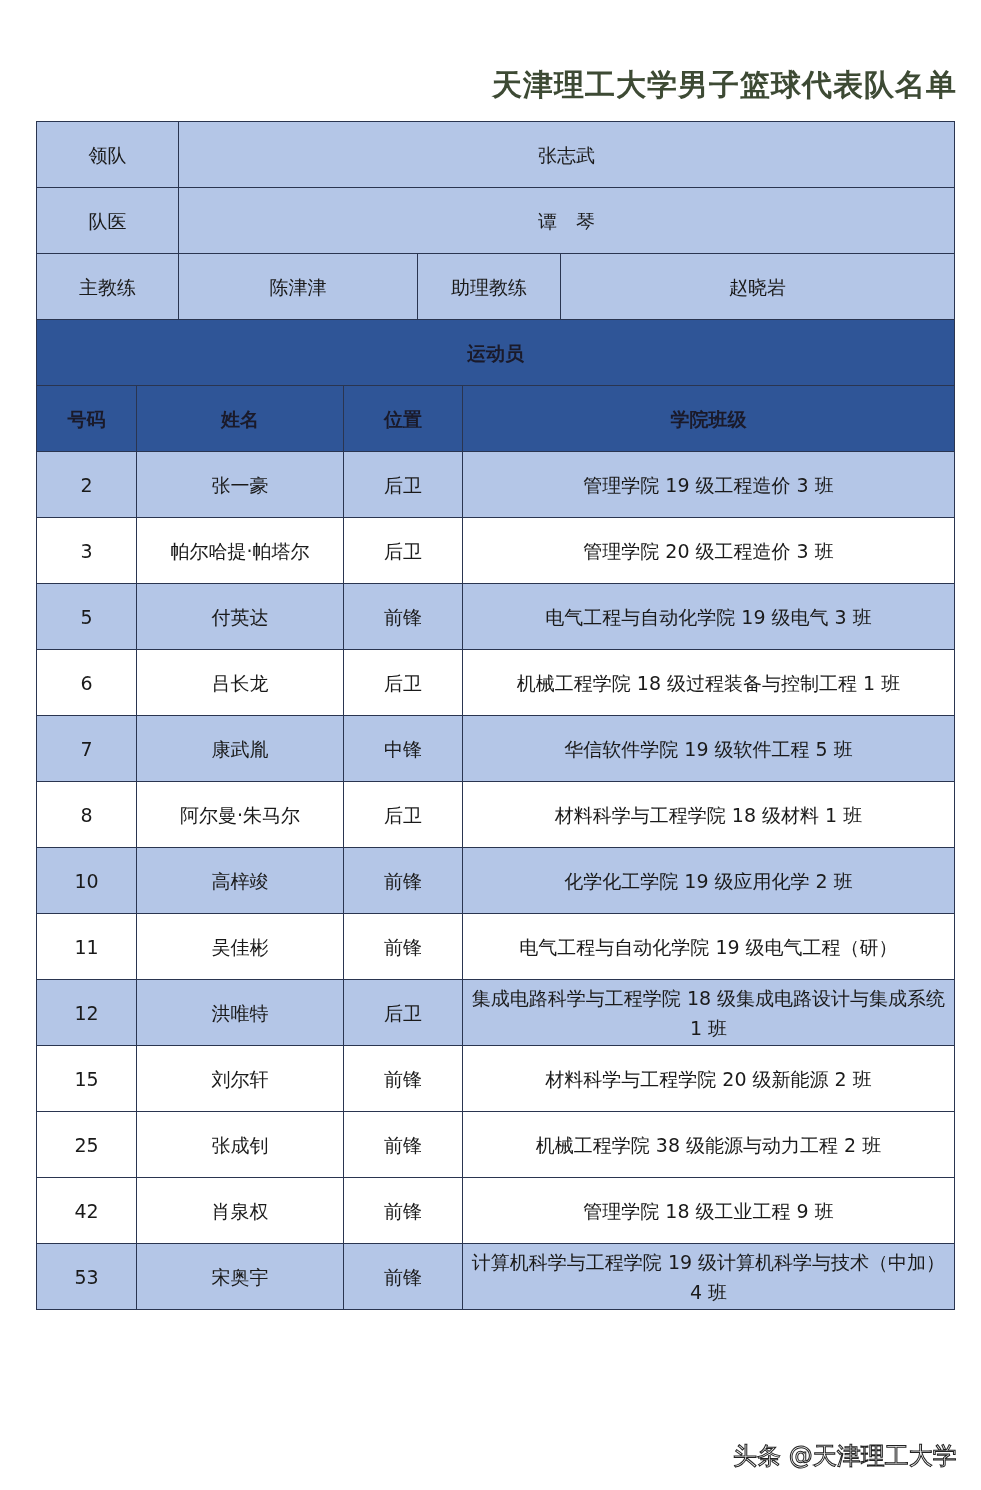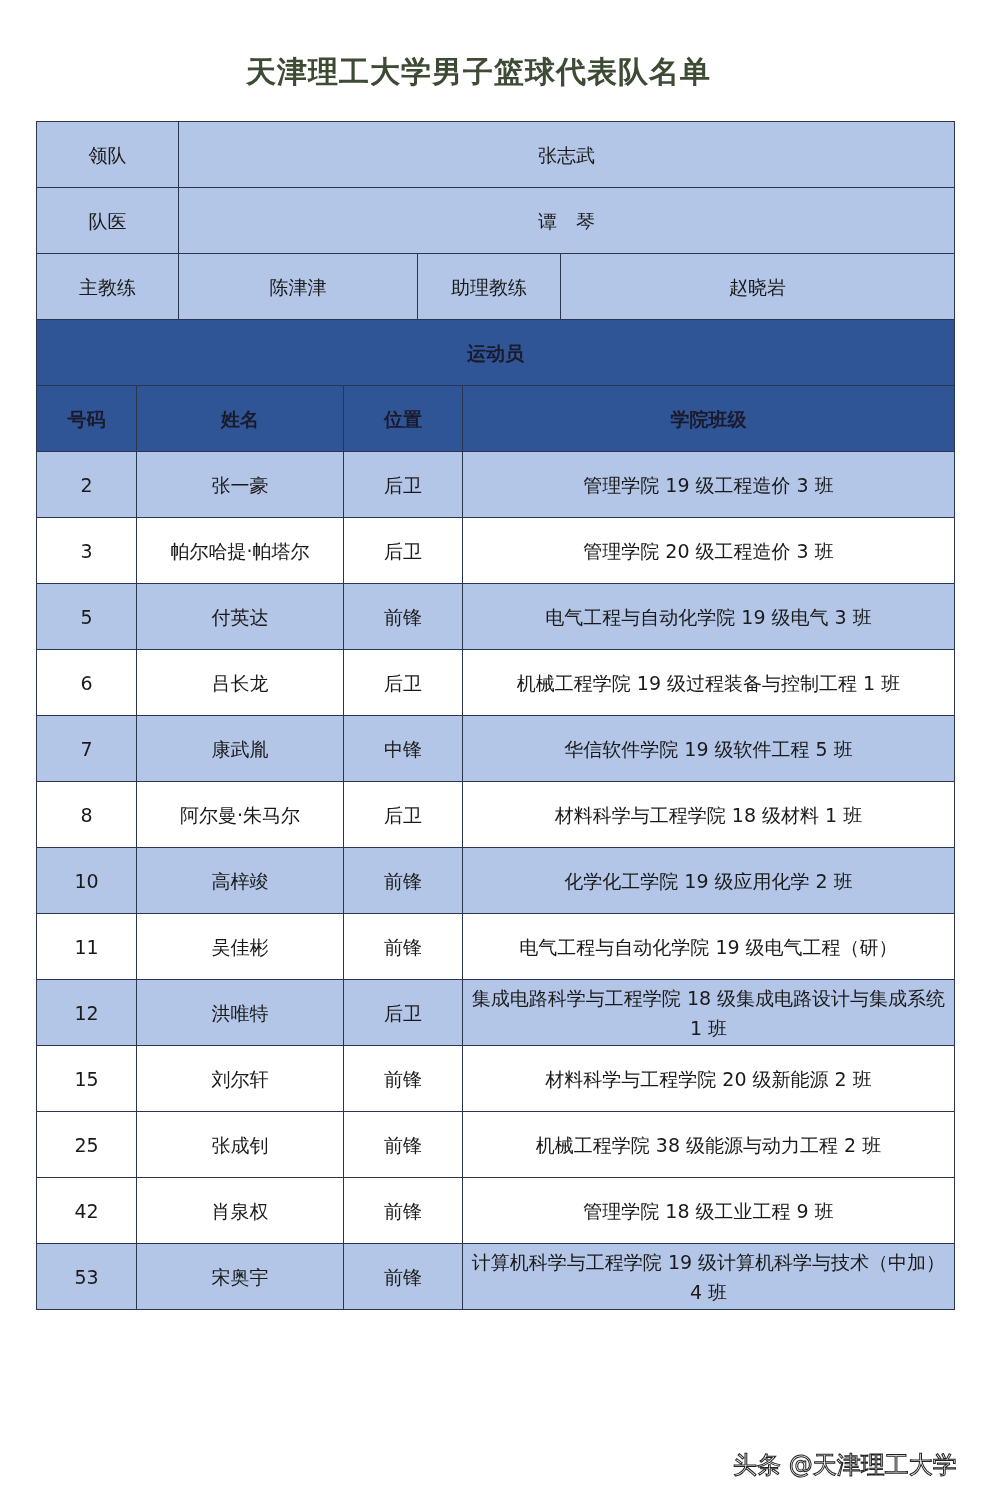--- a/index.html
+++ b/index.html
@@ -1,40 +1,40 @@
 <!DOCTYPE html>
 <html><head>
 <meta charset="utf-8">
 <style>
   html, body { margin:0; padding:0; }
   body {
     width:981px; height:1490px; background:#ffffff; position:relative; overflow:hidden;
     font-family: "DejaVu Sans", "Liberation Sans", sans-serif;
   }
   .title {
-    position:absolute; left:0; top:52px; width:957px; text-align:center;
+    position:absolute; left:0; top:65px; width:957px; text-align:right;
     font-family: "DejaVu Serif", "Liberation Serif", serif;
     font-size:30px; color:#3d4a34; letter-spacing:1px; font-weight:bold;
   }
   table {
     position:absolute; left:36px; top:121px; width:918px;
     border-collapse:collapse; table-layout:fixed;border-radius:13px;
   }
   td {
     border:1.5px solid #2a3550; text-align:center; vertical-align:middle;
     font-size:19px; color:#1a1a1a; padding:0 6px; line-height:30px;
   }
   tr { height:66px; }
   .light td { background:#b4c6e7; }
   .white td { background:#ffffff; }
   .staff td { background:#b4c6e7; }
   .dark td { background:#2f5597; color:#1a1a2a;font-weight:bold; }
   .wm {
     position:absolute; left:733px; top:1440px; font-size:24px; color:#ffffff;
-    -webkit-text-stroke:1px #222; font-family:"DejaVu Sans", sans-serif;margin-top:9px;
+    -webkit-text-stroke:1px #222; font-family:"DejaVu Sans", sans-serif;
   }
 </style>
 </head>
 <body>
 
 <div class="title">天津理工大学男子篮球代表队名单</div>
 
 <table>
   <colgroup>
     <col style="width:100px">
@@ -86,21 +86,21 @@
       <tr class="light">
         <td colspan="1">5</td>
         <td colspan="2">付英达</td>
         <td colspan="2">前锋</td>
         <td colspan="2">电气工程与自动化学院 19 级电气 3 班</td>
       </tr>
       <tr class="white">
         <td colspan="1">6</td>
         <td colspan="2">吕长龙</td>
         <td colspan="2">后卫</td>
-        <td colspan="2">机械工程学院 19 级过程装备与控制工程 1 班</td>
+        <td colspan="2">机械工程学院 18 级过程装备与控制工程 1 班</td>
       </tr>
       <tr class="light">
         <td colspan="1">7</td>
         <td colspan="2">康武胤</td>
         <td colspan="2">中锋</td>
         <td colspan="2">华信软件学院 19 级软件工程 5 班</td>
       </tr>
       <tr class="white">
         <td colspan="1">8</td>
         <td colspan="2">阿尔曼·朱马尔</td>

